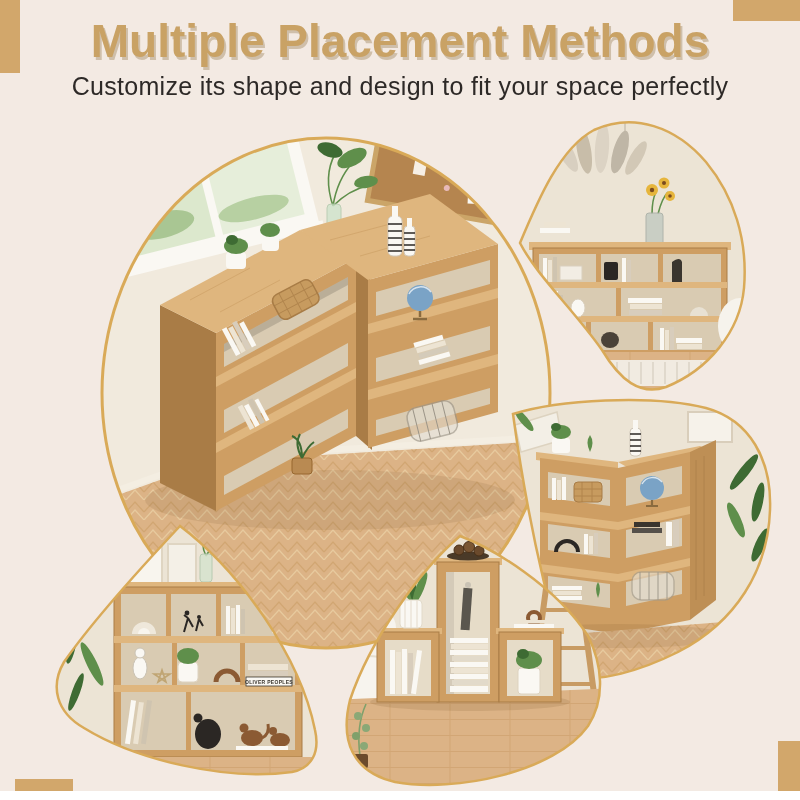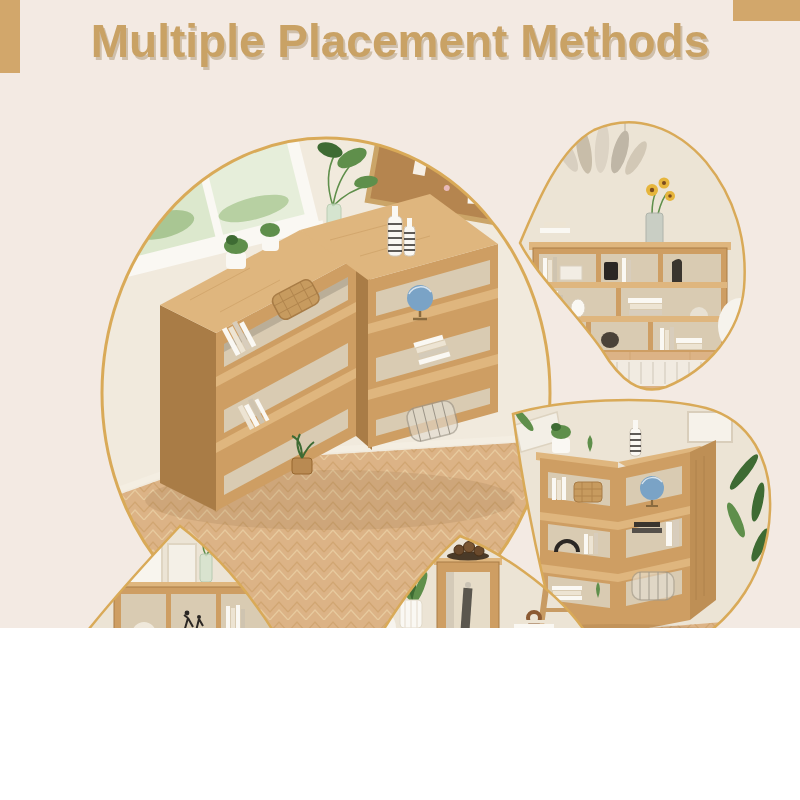--- a/index.html
+++ b/index.html
@@ -5,21 +5,21 @@
   :root{
     --bg:#F3EAE3; --accent:#C9A265; --gold:#D9AA58; --ink:#2D2927;
     --wall:#ECE4D5; --wallLight:#F1EADD;
     --wood:#CE9E63; --woodTop:#DFB67E; --woodDark:#A97C46;
     --interior:#D9CBB2; --floor:#DCB386; --floorLight:#EACFA4; --floorDark:#C89A63;
     --green:#5F8F4B; --greenDark:#3E6B33; --white:#FAF8F3; --cream:#EDE4D3;
     --black:#2B2724; --cork:#B5854F; --blue:#7AA3C6; --bronze:#8B5A33; --yellow:#E6B53C;
   }
   html,body{margin:0;padding:0;}
   body{font-family:"Liberation Sans", sans-serif;}
-  .canvas{position:relative;width:800px;height:628px;background:var(--bg);overflow:hidden;}
+  .canvas{position:relative;width:800px;height:791px;background:var(--bg);overflow:hidden;}
   .corner{position:absolute;background:#D2A76B;}
   .corner.tl{left:0;top:0;width:20px;height:73px;}
   .corner.tr{left:733px;top:0;width:67px;height:21px;}
   .corner.br{left:778px;top:741px;width:22px;height:59px;}
   .corner.bl{left:15px;top:779px;width:58px;height:21px;}
   header{position:absolute;left:0;top:0;width:800px;text-align:center;z-index:2;}
   h1{margin:14px 0 4px 0;font-size:46px;font-weight:800;letter-spacing:0px;
      color:var(--accent);text-shadow:2px 3px 0 rgba(141,111,64,.35);}
   .subtitle{margin:0;font-size:25px;font-weight:400;color:var(--ink);letter-spacing:.3px;}
   svg.art{position:absolute;left:0;top:0;z-index:1;}
@@ -33,20 +33,21 @@
 <body>
 
 <div class="canvas">
   <div class="corner tl"></div>
   <div class="corner tr"></div>
   <div class="corner br"></div>
   <div class="corner bl"></div>
 
   <header>
     <h1>Multiple Placement Methods</h1>
+    <p class="subtitle">Customize its shape and design to fit your space perfectly</p>
   </header>
 
   <svg class="art" width="800" height="800" viewBox="0 0 800 800">
     <defs>
       <clipPath id="c1">
           <ellipse cx="326" cy="393" rx="224" ry="255"></ellipse>
         </clipPath>
       <clipPath id="c2">
           <path d="M520,243 C538,200 560,148 594,130 C634,112 676,127 706,162 C734,196 748,240 744,288 C740,332 708,370 666,387 C640,396 620,380 602,350 C574,310 537,276 520,243 Z"></path>
         </clipPath>

